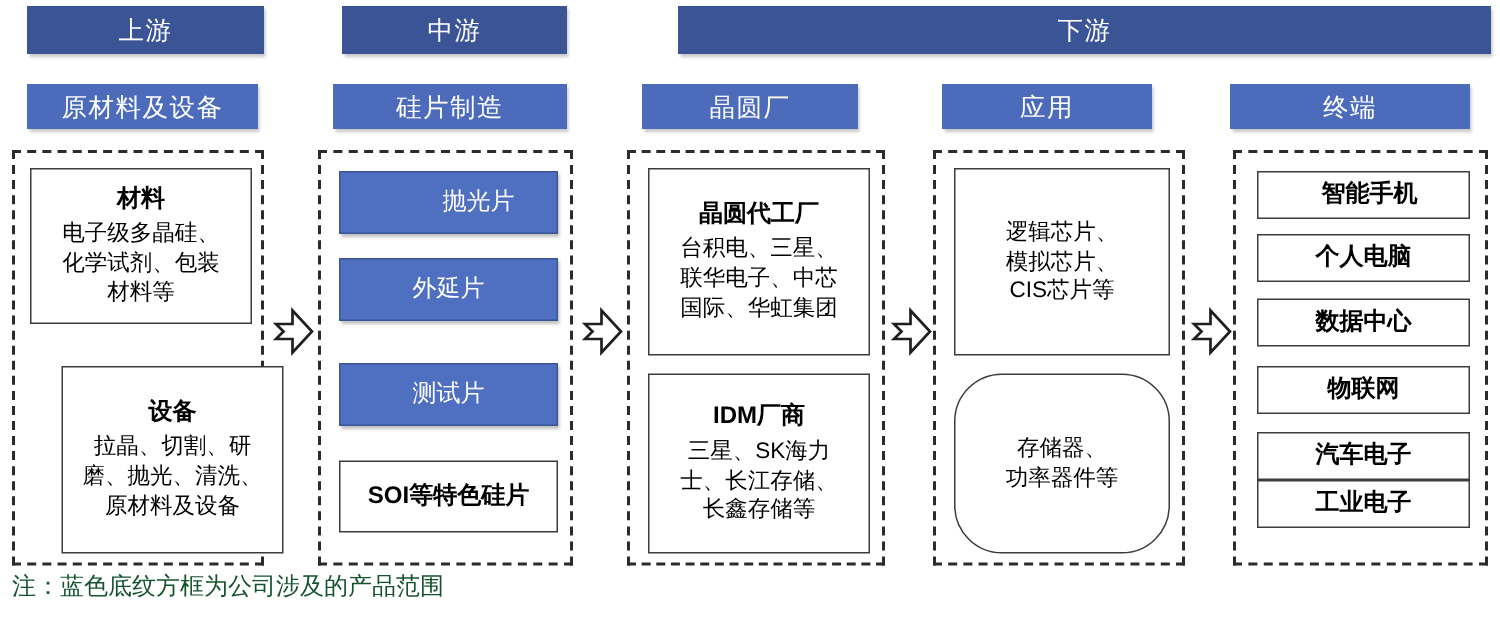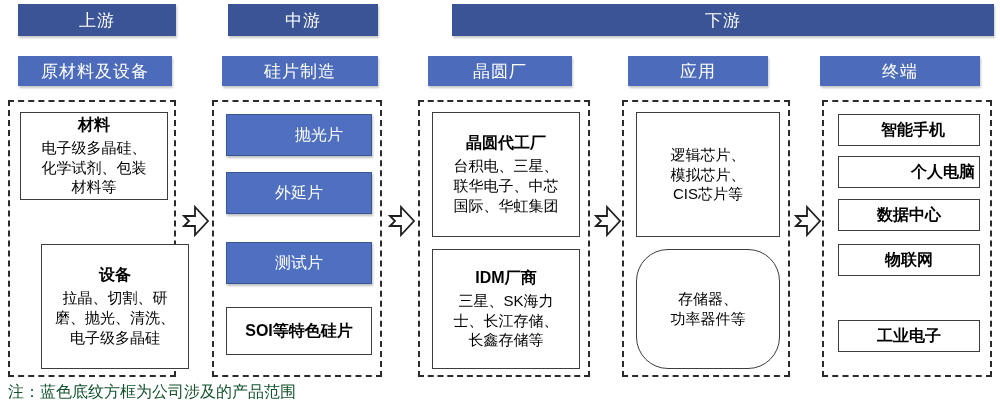--- a/index.html
+++ b/index.html
@@ -123,31 +123,31 @@
 <div id="canvas">
     <div class="tier-bar" style="left: 18px; top: 4px; width: 158px; height: 32px;">上游</div>
     <div class="tier-bar" style="left: 228px; top: 4px; width: 150px; height: 32px; font-family: Liberation Serif, serif;">中游</div>
     <div class="tier-bar" style="left: 452px; top: 4px; width: 542px; height: 32px;">下游</div>
     <div class="stage-bar" style="left: 18px; top: 56px; width: 154px; height: 30px;">原材料及设备</div>
     <div class="stage-bar" style="left: 222px; top: 56px; width: 156px; height: 30px;">硅片制造</div>
     <div class="stage-bar" style="left: 428px; top: 56px; width: 144px; height: 30px;">晶圆厂</div>
     <div class="stage-bar" style="left: 628px; top: 56px; width: 140px; height: 30px;">应用</div>
     <div class="stage-bar" style="left: 820px; top: 56px; width: 160px; height: 30px;">终端</div>
     <div class="group" style="left: 8px; top: 100px; width: 168px; height: 277px;">
-      <div class="card" style="left: 10px; top: 10px; width: 148px; height: 88px;">
+      <div class="card" style="left: 10px; top: 10px; width: 148px; height: 104px;">
         <div class="card-title">材料</div>
         <div class="card-body">电子级多晶硅、
 化学试剂、包装
 材料等</div>
       </div>
       <div class="card" style="left: 10px; top: 142px; width: 148px; height: 125px; margin-left: 21px;">
         <div class="card-title">设备</div>
         <div class="card-body">拉晶、切割、研
 磨、抛光、清洗、
-电子级多晶硅</div>
+原材料及设备</div>
       </div>
     </div>
     <div class="group" style="left: 212px; top: 100px; width: 170px; height: 277px;">
       <div class="card blue" style="left: 12px; top: 12px; width: 146px; height: 42px; padding-left: 44px;">
         <div class="card-single">抛光片</div>
       </div>
       <div class="card blue" style="left: 12px; top: 70px; width: 146px; height: 42px;">
         <div class="card-single">外延片</div>
       </div>
       <div class="card blue" style="left: 12px; top: 140px; width: 146px; height: 42px;">
@@ -179,29 +179,32 @@
       </div>
       <div class="card" style="left: 12px; top: 147px; width: 144px; height: 120px; border-radius: 32px;">
         <div class="card-plain">存储器、
 功率器件等</div>
       </div>
     </div>
     <div class="group" style="left: 822px; top: 100px; width: 170px; height: 277px;">
       <div class="card" style="left: 14px; top: 12px; width: 142px; height: 32px; padding-left: 12px;">
         <div class="card-single">智能手机</div>
       </div>
-      <div class="card" style="left: 14px; top: 54px; width: 142px; height: 32px; align-items: flex-end;">
+      <div class="card" style="left: 14px; top: 54px; width: 142px; height: 32px;">
         <div class="card-single">个人电脑</div>
       </div>
       <div class="card" style="left: 14px; top: 97px; width: 142px; height: 32px;">
         <div class="card-single">数据中心</div>
       </div>
       <div class="card" style="left: 14px; top: 142px; width: 142px; height: 32px;">
         <div class="card-single">物联网</div>
       </div>
+      <div class="card" style="left: 14px; top: 186px; width: 142px; height: 32px;">
+        <div class="card-single">汽车电子</div>
+      </div>
       <div class="card" style="left: 14px; top: 218px; width: 142px; height: 32px;">
         <div class="card-single">工业电子</div>
       </div>
     </div>
     <div class="arrow" style="left: 182px; top: 203px;"><svg viewBox="0 0 28 36" width="28" height="36">
         <path d="M2 13 L13 13 L13 4 L26 18 L13 32 L13 23 L2 23 L7 18 Z" fill="#ffffff" stroke="#1f1f1f" stroke-width="1.8" stroke-linejoin="miter"></path>
       </svg></div>
     <div class="arrow" style="left: 388px; top: 203px;"><svg viewBox="0 0 28 36" width="28" height="36">
         <path d="M2 13 L13 13 L13 4 L26 18 L13 32 L13 23 L2 23 L7 18 Z" fill="#ffffff" stroke="#1f1f1f" stroke-width="1.8" stroke-linejoin="miter"></path>
       </svg></div>

